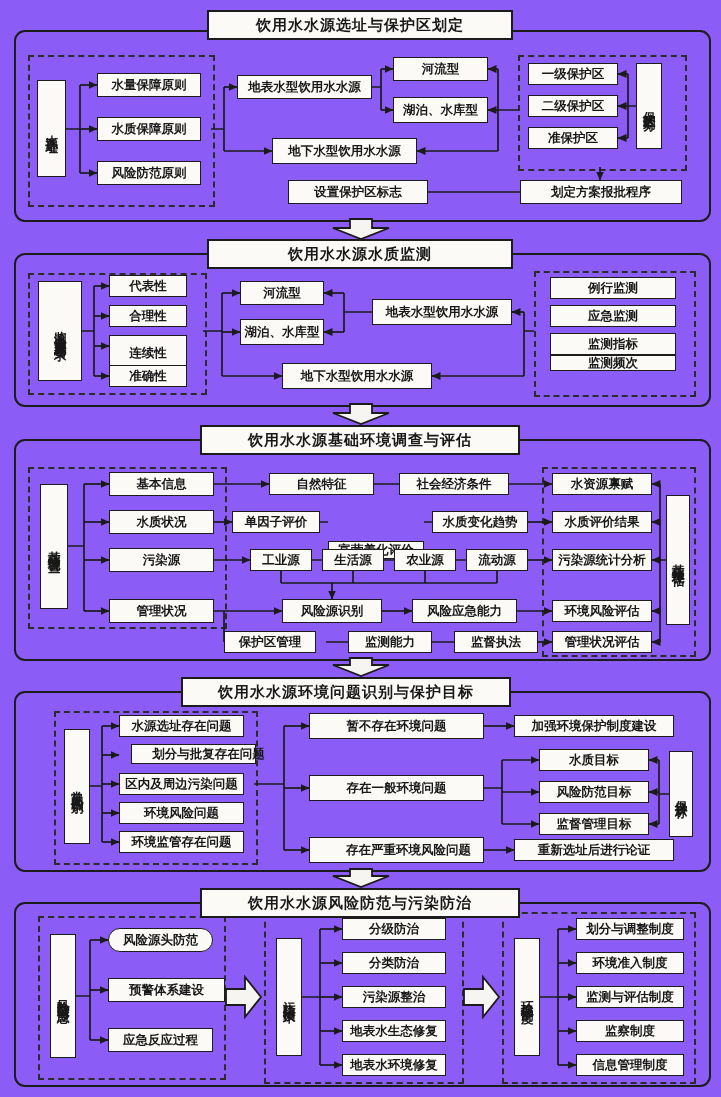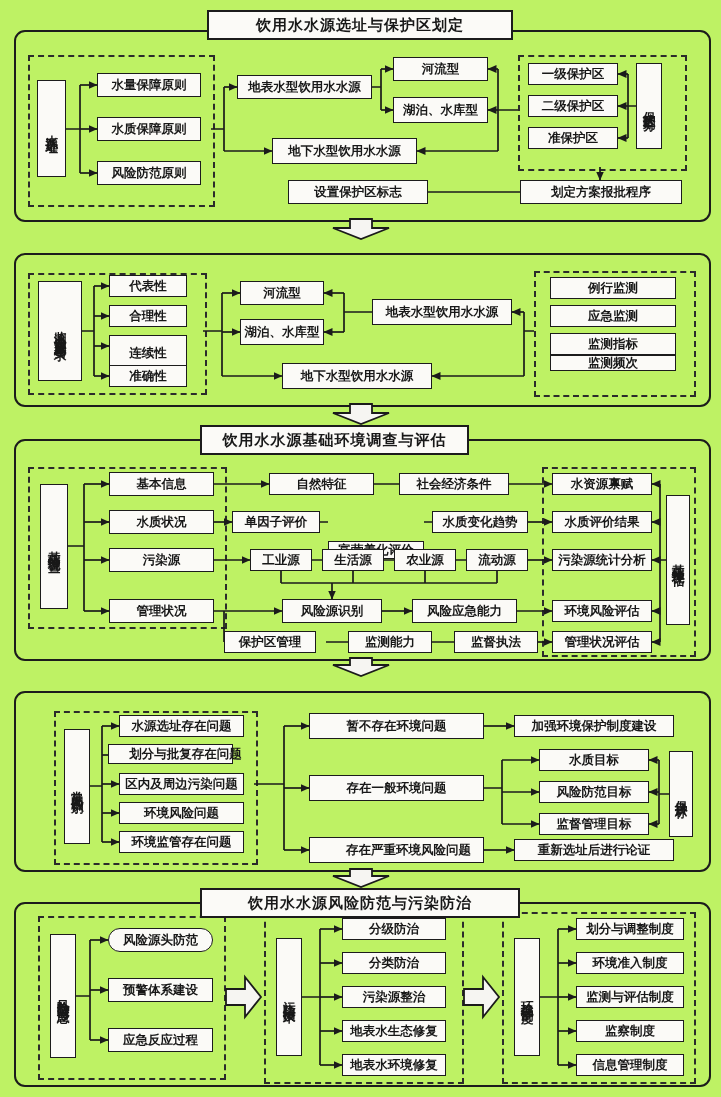--- a/index.html
+++ b/index.html
@@ -1,16 +1,16 @@
 <!DOCTYPE html>
 <html><head>
 <meta charset="utf-8">
 <style>
   html,body{margin:0;padding:0;background:#f5f4f1;}
-  .page{position:relative;width:721px;height:1097px;background:#bef264;
+  .page{position:relative;width:721px;height:1097px;background:#8b5cf6;
         font-family:"Liberation Sans",sans-serif;color:#181818;overflow:hidden;}
   .sec{position:absolute;border:2.5px solid #1c1c1c;border-radius:11px;z-index:1;}
   .dashed{position:absolute;border:2px dashed #2b2b2b;z-index:1;}
   .wires{position:absolute;left:0;top:0;z-index:2;}
   .box,.vbox,.title{position:absolute;background:#fbfaf7;border:1.8px solid #1c1c1c;
         display:flex;align-items:center;justify-content:center;text-align:center;
         font-weight:bold;box-sizing:border-box;z-index:3;}
   .box{font-size:12.5px;white-space:nowrap;line-height:1;}
   .title{font-size:15px;letter-spacing:1px;z-index:4;border-width:2px;}
   .vbox{font-size:12.5px;writing-mode:vertical-rl;text-orientation:upright;
@@ -146,21 +146,23 @@
         <path class="a" d="M320,1065 H342"></path>
       <path class="a" d="M558,929 H576"></path>
         <path class="a" d="M558,963 H576"></path>
         <path class="a" d="M558,997 H576"></path>
         <path class="a" d="M558,1031 H576"></path>
         <path class="a" d="M558,1065 H576"></path>
     </g>
   </svg>
 
   <div class="title" style="left:207px;top:10px;width:306px;height:30px;">饮用水水源选址与保护区划定</div>
-  <div class="title" style="left:200px;top:425px;width:269px;height:30px;">饮用水水源基础环境调查与评估</div>
+  <div class="title" style="left:207px;top:239px;width:306px;height:30px;">饮用水水源水质监测</div>
+  <div class="title" style="left:200px;top:425px;width:320px;height:30px;">饮用水水源基础环境调查与评估</div>
+  <div class="title" style="left:181px;top:677px;width:330px;height:30px;">饮用水水源环境问题识别与保护目标</div>
   <div class="title" style="left:200px;top:888px;width:320px;height:30px;">饮用水水源风险防范与污染防治</div>
 
   <div class="vbox" style="left:37px;top:80px;width:29px;height:97px;">水源选址</div>
   <div class="box" style="left:97px;top:73px;width:104px;height:24px;">水量保障原则</div>
   <div class="box" style="left:97px;top:117px;width:104px;height:24px;">水质保障原则</div>
   <div class="box" style="left:97px;top:161px;width:104px;height:24px;">风险防范原则</div>
   <div class="box" style="left:237px;top:75px;width:135px;height:24px;">地表水型饮用水水源</div>
   <div class="box" style="left:393px;top:57px;width:95px;height:24px;">河流型</div>
   <div class="box" style="left:393px;top:97px;width:95px;height:26px;">湖泊、水库型</div>
   <div class="box" style="left:272px;top:138px;width:145px;height:26px;">地下水型饮用水水源</div>
@@ -206,37 +208,37 @@
   <div class="box" style="left:454px;top:631px;width:84px;height:22px;">监督执法</div>
   <div class="box" style="left:552px;top:473px;width:100px;height:22px;">水资源禀赋</div>
   <div class="box" style="left:552px;top:511px;width:100px;height:22px;">水质评价结果</div>
   <div class="box" style="left:552px;top:549px;width:100px;height:22px;">污染源统计分析</div>
   <div class="box" style="left:552px;top:600px;width:100px;height:22px;">环境风险评估</div>
   <div class="box" style="left:552px;top:631px;width:100px;height:22px;">管理状况评估</div>
   <div class="vbox" style="left:666px;top:495px;width:24px;height:130px;">基础环境评估</div>
 
   <div class="vbox" style="left:64px;top:729px;width:26px;height:115px;">常见问题识别</div>
   <div class="box" style="left:119px;top:715px;width:125px;height:22px;">水源选址存在问题</div>
-  <div class="box" style="left:108px;top:744px;width:125px;height:20px;padding-left:30px;">划分与批复存在问题</div>
+  <div class="box" style="left:131px;top:744px;width:125px;height:20px;padding-left:30px;">划分与批复存在问题</div>
   <div class="box" style="left:119px;top:773px;width:125px;height:22px;">区内及周边污染问题</div>
   <div class="box" style="left:119px;top:802px;width:125px;height:22px;">环境风险问题</div>
   <div class="box" style="left:119px;top:831px;width:125px;height:22px;">环境监管存在问题</div>
   <div class="box" style="left:309px;top:713px;width:175px;height:26px;">暂不存在环境问题</div>
   <div class="box" style="left:309px;top:775px;width:175px;height:26px;">存在一般环境问题</div>
   <div class="box" style="left:309px;top:837px;width:175px;height:26px;padding-left:24px;">存在严重环境风险问题</div>
   <div class="box" style="left:514px;top:715px;width:160px;height:22px;">加强环境保护制度建设</div>
   <div class="box" style="left:539px;top:749px;width:110px;height:22px;">水质目标</div>
   <div class="box" style="left:539px;top:781px;width:110px;height:22px;">风险防范目标</div>
   <div class="box" style="left:539px;top:813px;width:110px;height:22px;">监督管理目标</div>
   <div class="vbox" style="left:669px;top:751px;width:24px;height:86px;">保护目标</div>
   <div class="box" style="left:514px;top:839px;width:160px;height:22px;">重新选址后进行论证</div>
 
   <div class="vbox" style="left:50px;top:934px;width:26px;height:124px;">风险防范与应急</div>
   <div class="box" style="left:108px;top:928px;width:105px;height:24px;border-radius:12px;">风险源头防范</div>
-  <div class="box" style="left:108px;top:978px;width:105px;height:24px;">预警体系建设</div>
+  <div class="box" style="left:108px;top:978px;width:117px;height:24px;">预警体系建设</div>
   <div class="box" style="left:108px;top:1028px;width:105px;height:24px;">应急反应过程</div>
   <div class="vbox" style="left:276px;top:938px;width:26px;height:118px;">污染防治技术</div>
   <div class="box" style="left:342px;top:918px;width:104px;height:22px;">分级防治</div>
   <div class="box" style="left:342px;top:952px;width:104px;height:22px;">分类防治</div>
   <div class="box" style="left:342px;top:986px;width:104px;height:22px;">污染源整治</div>
   <div class="box" style="left:342px;top:1020px;width:104px;height:22px;">地表水生态修复</div>
   <div class="box" style="left:342px;top:1054px;width:104px;height:22px;">地表水环境修复</div>
   <div class="vbox" style="left:514px;top:938px;width:26px;height:118px;">环境保护制度</div>
   <div class="box" style="left:576px;top:918px;width:108px;height:22px;">划分与调整制度</div>
   <div class="box" style="left:576px;top:952px;width:108px;height:22px;">环境准入制度</div>

